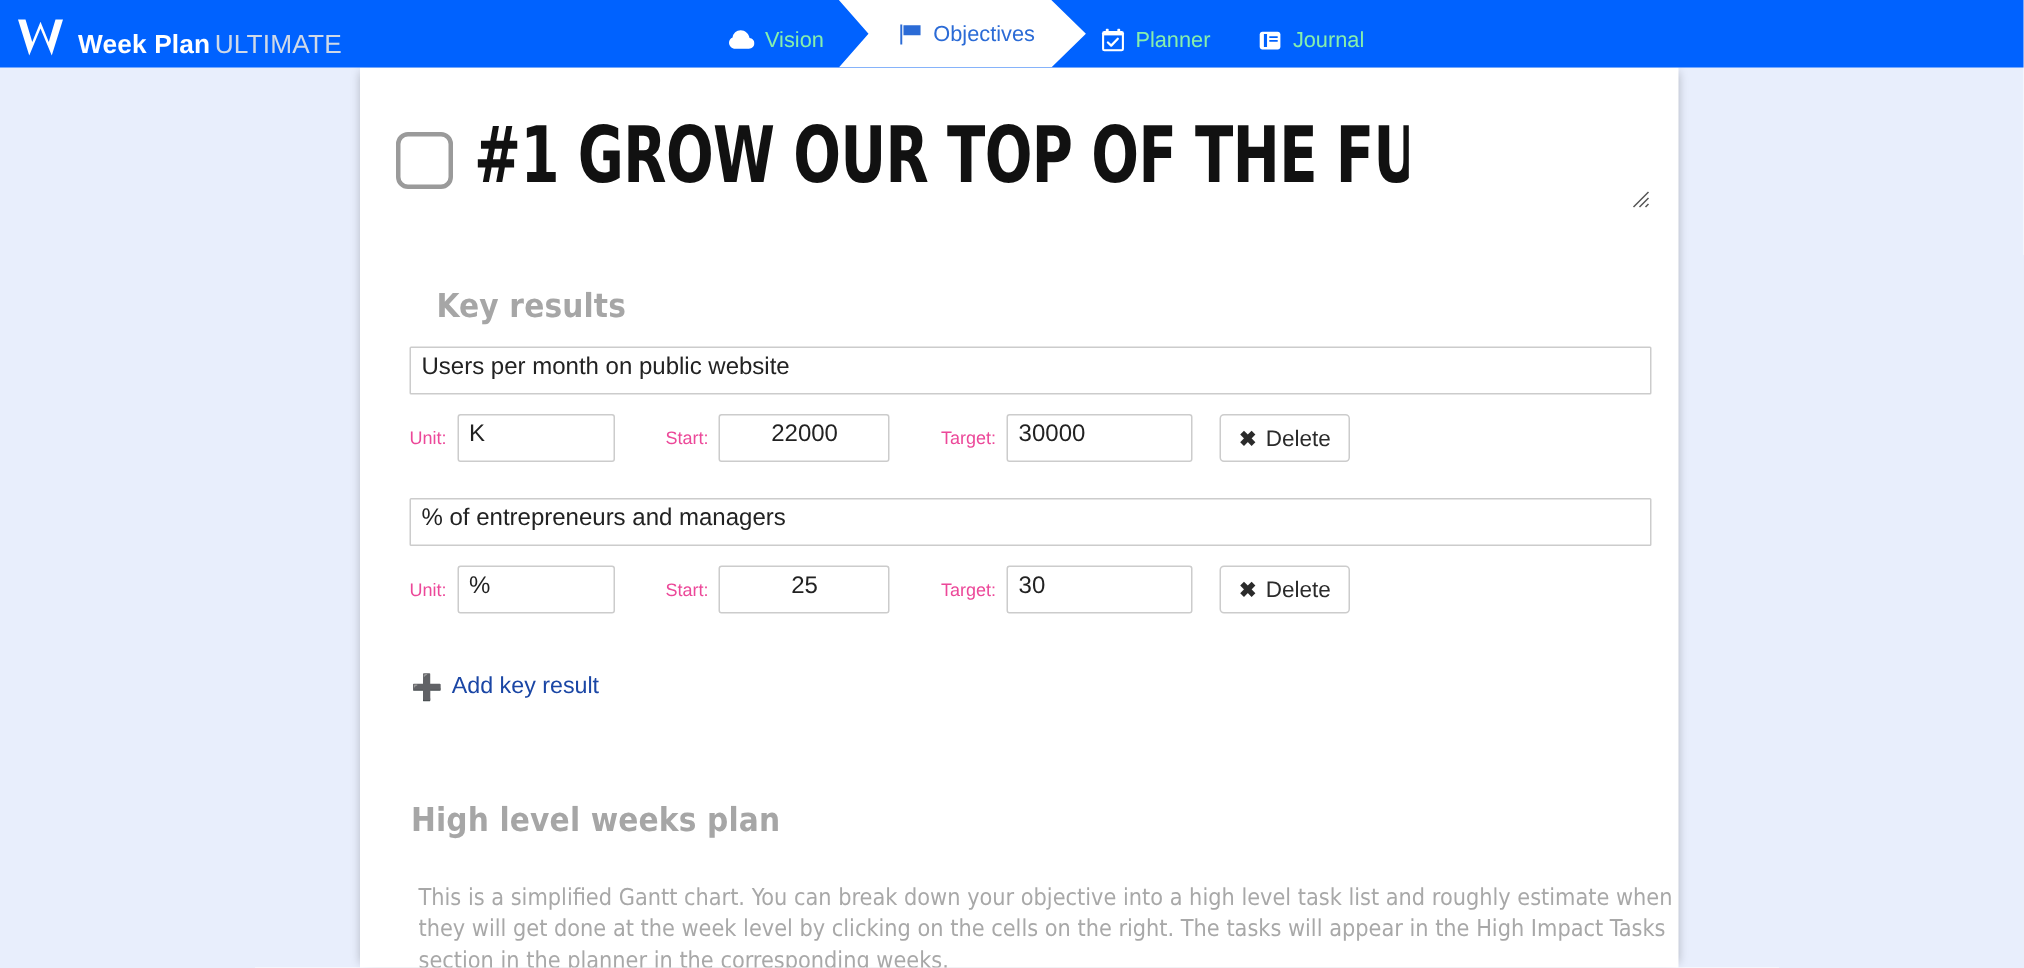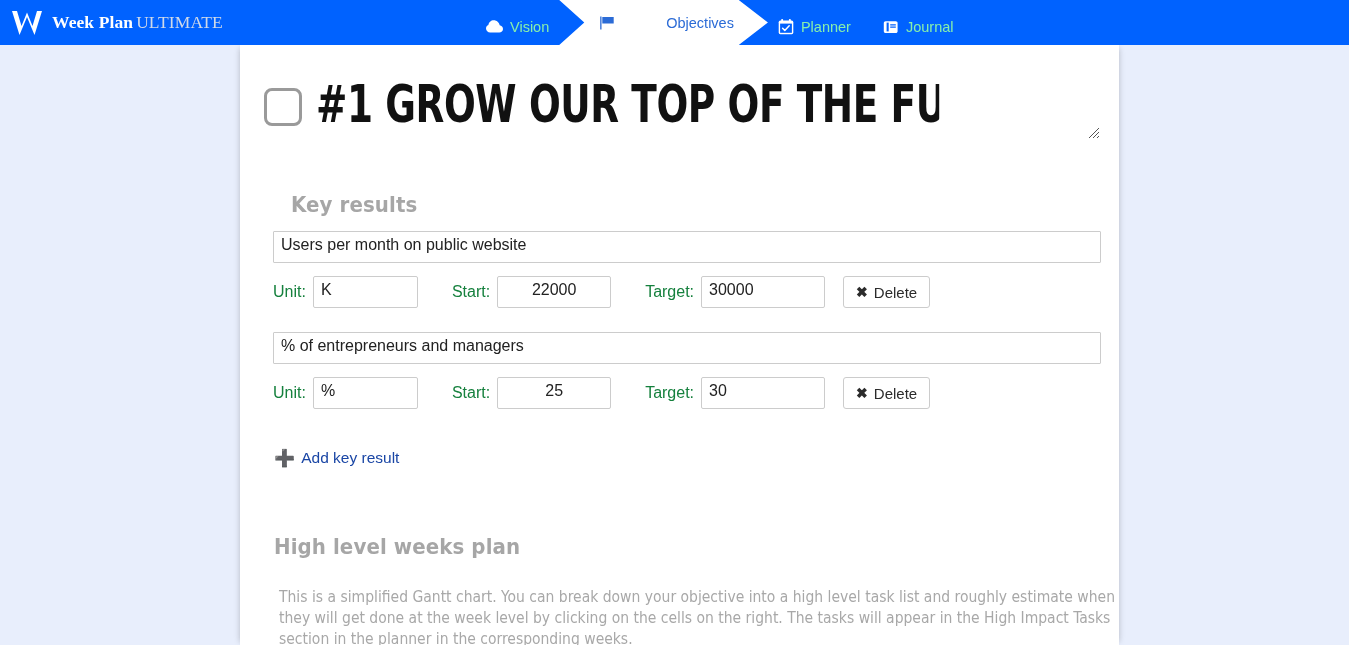--- a/index.html
+++ b/index.html
@@ -22,24 +22,23 @@
     left: 0;
     width: 1349px;
     height: 45px;
     background: #0062ff;
     display: flex;
     align-items: center;
     z-index: 30;
   }
   .brand {
     display: flex;
-    align-items: center;
+    align-items: flex-end;
     margin-left: 10px;
     height: 34px;
-    font-family: Liberation Serif, serif;
   }
   .logo-w {
     width: 34px;
     height: 30px;
     margin-right: 8px;
     display: block;
   }
   .brand-text {
     font-size: 17.5px;
     color: #ffffff;
@@ -76,21 +75,20 @@
     display: inline-flex;
     align-items: center;
     margin-right: 7px;
   }
   .nav-item.active {
     padding: 0 34px 0 40px;
     color: #2b6bd6;
     background: #ffffff;
     clip-path: polygon(0 0, 86% 0, 100% 50%, 86% 100%, 0 100%, 12% 50%);
     margin: 0 -6px;
-    gap: 44px;
   }
   .nav-item.active .nav-label { color: #2b6bd6; }
 
   
   .panel {
     position: absolute;
     left: 240px;
     top: 45px;
     width: 879px;
     height: 600px;
@@ -177,22 +175,22 @@
     border-radius: 1px;
     background: #ffffff;
     outline: none;
   }
   .kr-fields {
     display: flex;
     align-items: center;
     margin-top: 13px;
   }
   .fld-label {
-    font-size: 16px;
-    color: #15803d;
+    font-size: 12px;
+    color: #ec4899;
     margin-right: 7px;
     white-space: nowrap;
   }
   .fld-label.sp { margin-left: 34px; }
   .kr-input {
     box-sizing: border-box;
     height: 32px;
     padding: 4px 7px;
     font-family: "Liberation Sans", sans-serif;
     font-size: 16px;

